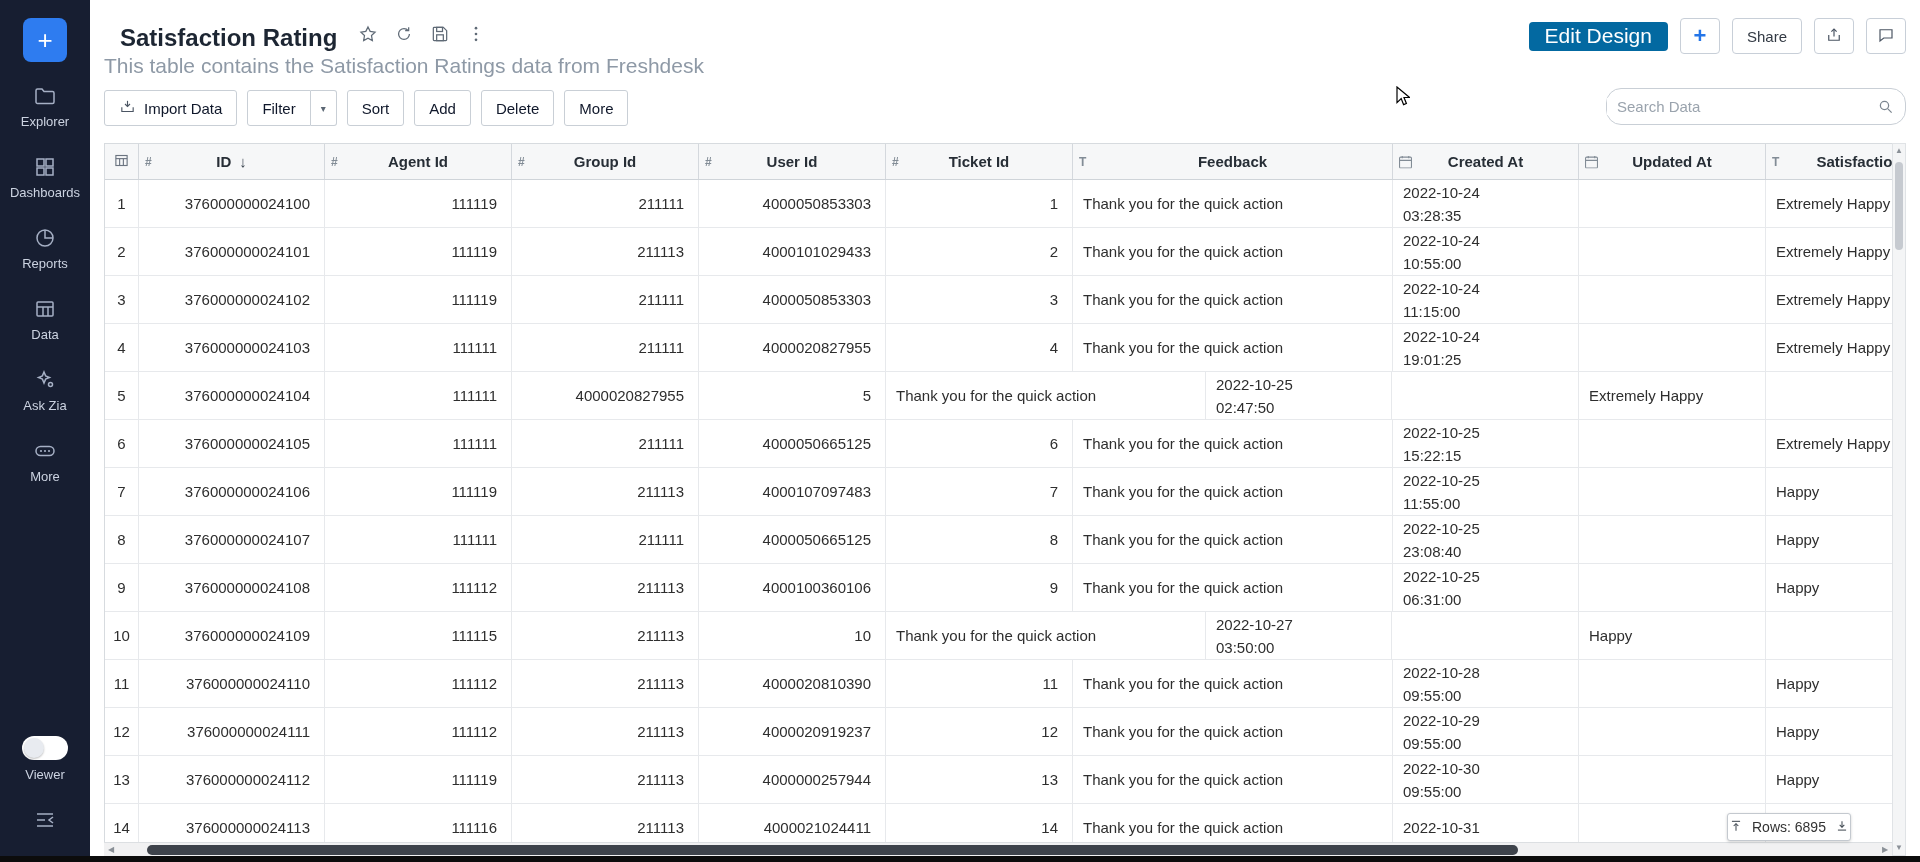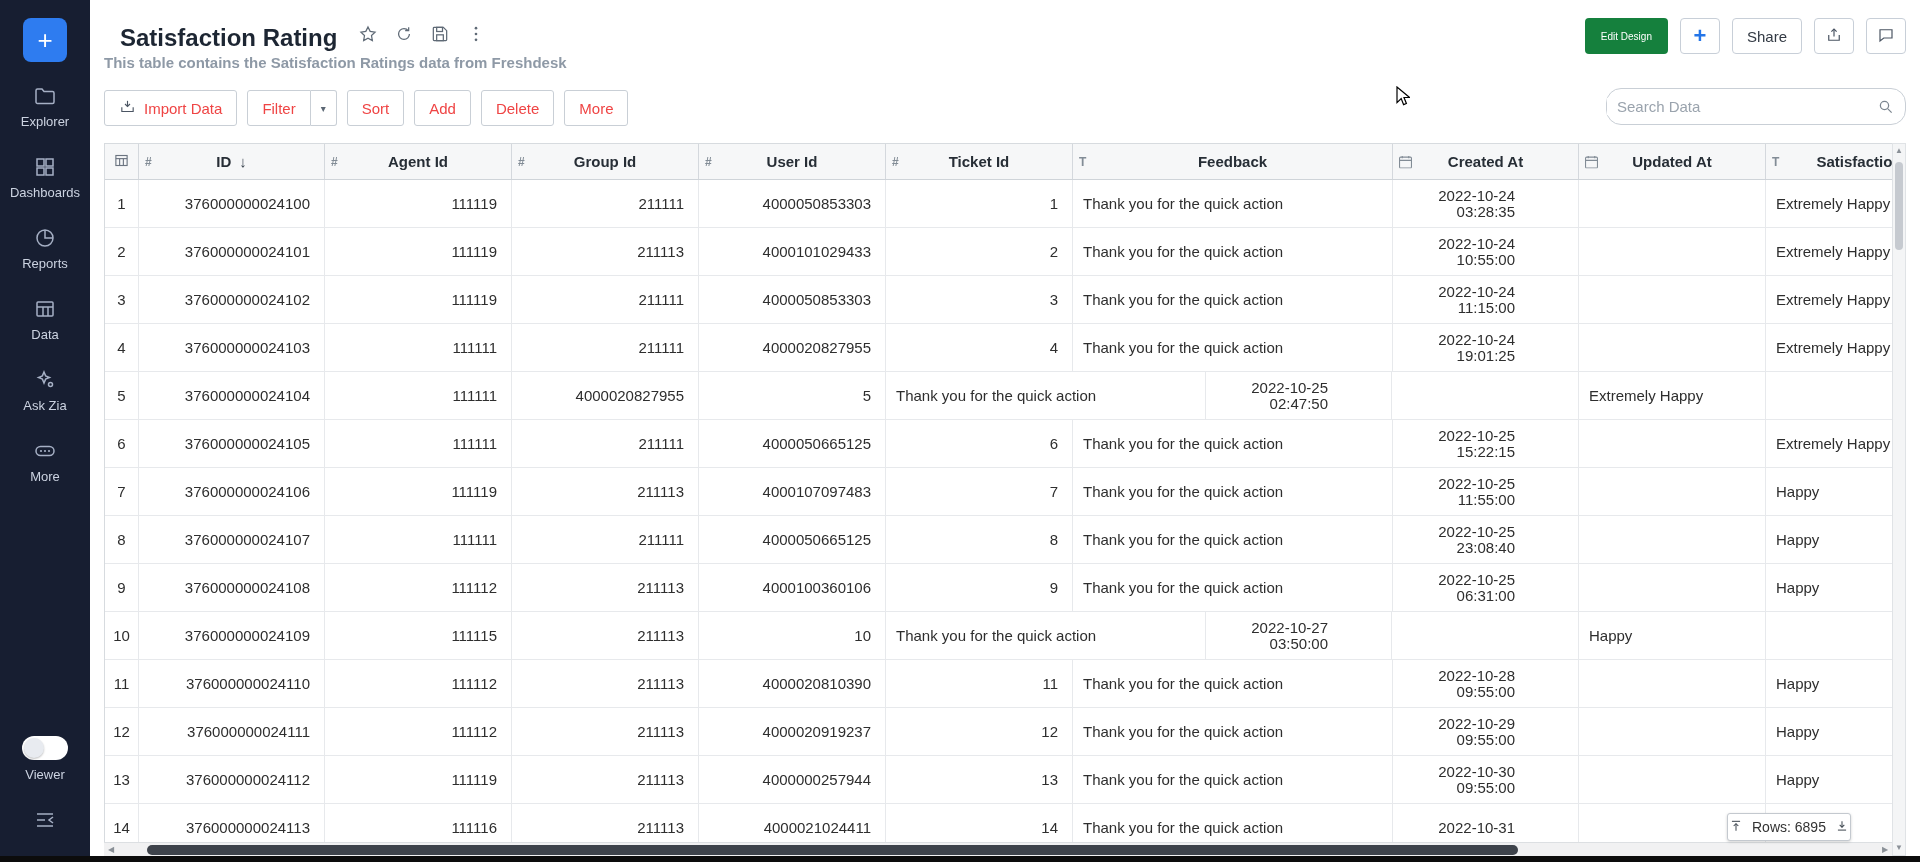--- a/index.html
+++ b/index.html
@@ -21,35 +21,35 @@
                   background:#e8ebf0; box-shadow:0 1px 2px rgba(0,0,0,.25); }
   .viewer-label { font-size:13px; color:#ccd3e1; }
   .collapse-btn { width:24px; height:24px; color:#a6b0c5; margin-bottom:30px; cursor:pointer; }
 
   
   .main { position:absolute; left:90px; top:0; width:1830px; height:862px; background:#ffffff; }
 
   .page-title { position:absolute; left:30px; top:16px; font-size:24px; font-weight:700; color:#1d2633;margin-top:8px; }
   .title-icons { position:absolute; left:268px; top:24px; display:flex; gap:16px; align-items:center; }
   .t-icon { width:20px; height:20px; color:#5f6a76; cursor:pointer; }
-  .subtitle { position:absolute; left:14px; top:54px; font-size:15px; color:#8e99a6;font-weight:bold; }
+  .subtitle { position:absolute; left:14px; top:54px; font-size:21px; color:#8e99a6; }
 
   .top-actions { position:absolute; right:14px; top:18px; display:flex; gap:12px; align-items:center; }
-  .btn-primary { height:36px; padding:0 16px; background:#15803d; color:#ffffff; border:none; border-radius:4px;
-                 font-size:10px; cursor:pointer; font-family:"Liberation Sans", sans-serif; }
+  .btn-primary { height:29px; padding:0 16px; background:#0369a1; color:#ffffff; border:none; border-radius:4px;
+                 font-size:21px; cursor:pointer; font-family:"Liberation Sans", sans-serif; }
   .btn-outline { height:36px; padding:0 14px; background:#ffffff; border:1px solid #c8cfd8; border-radius:4px;
                  font-size:15px; color:#333a44; cursor:pointer; display:inline-flex; align-items:center; justify-content:center;
                  font-family:"Liberation Sans", sans-serif; }
   .btn-plus { width:40px; color:#2475e8; font-size:22px; font-weight:700; }
   .btn-iconbox { width:40px; } .btn-iconbox svg { width:18px; height:18px; color:#4b5563; }
 
   
   .toolbar { position:absolute; left:14px; top:90px; display:flex; gap:10px; align-items:center; }
   .tb-btn { height:36px; padding:0 14px; background:#fff; border:1px solid #c9cfd6; border-radius:3px;
-            font-size:15px; color:#ef4444; cursor:pointer; display:inline-flex; align-items:center; gap:8px;
+            font-size:15px; color:#0f172a; cursor:pointer; display:inline-flex; align-items:center; gap:8px;
             font-family:"Liberation Sans", sans-serif; }
   .tb-btn svg { width:17px; height:17px; color:#4b5563; }
   .split { display:inline-flex; }
   .split .tb-btn.main-part { border-radius:3px 0 0 3px; }
   .split .tb-btn.caret-part { border-radius:0 3px 3px 0; border-left:none; width:26px; padding:0; justify-content:center;
                               font-size:10px; color:#5b6673; }
   .search-box { position:absolute; right:14px; top:88px; width:300px; height:37px; border:1px solid #c9cfd6;
                 border-radius:15px; background:#fff; display:flex; align-items:center; }
   .search-box input { flex:1; border:none; outline:none; font-size:15px; color:#333; padding:0 10px;
                       font-family:"Liberation Sans", sans-serif; }
@@ -64,21 +64,21 @@
         font-size:15px; font-weight:700; color:#272e36; border-right:1px solid #d4d8dd; cursor:pointer; }
   .type-icon { position:absolute; left:6px; top:50%; transform:translateY(-50%); color:#828c96;
                font-size:12px; font-weight:600; display:flex; align-items:center; }
   .sort-arrow { margin-left:8px; font-size:15px; color:#39424e; font-weight:700; }
   .tbody { width:1848px; }
   .tr { display:flex; height:48px; border-bottom:1px solid #e7e9ec; background:#ffffff; }
   .td { flex:0 0 auto; display:flex; align-items:center; font-size:15px; color:#2e2e2e;
         border-right:1px solid #e7e9ec; overflow:hidden; }
   .td.num { justify-content:flex-end; padding-right:14px; }
   .td.left { justify-content:flex-start; padding-left:10px; }
-  .td .wrap { display:block; width:112px; line-height:16px; white-space:normal;text-align:right; }
+  .td .wrap { display:block; width:112px; line-height:23px; white-space:normal; }
   .rownum { justify-content:center !important; padding:0 !important; }
   .col-rownum { width:34px; } .col-id { width:186px; } .col-agent_id { width:187px; } .col-group_id { width:187px; }
   .col-user_id { width:187px; } .col-ticket_id { width:187px; } .col-feedback { width:320px; }
   .col-created_at { width:186px; } .col-updated_at { width:187px; } .col-satisfaction { width:187px; }
   .th.col-rownum svg { width:15px; height:15px; color:#6b7480; }
 
   
   .vscroll { position:absolute; left:1802px; top:143px; width:14px; height:713px; background:#f4f5f6;
              border:1px solid #e0e3e6; }
   .v-arrow { position:absolute; left:0; width:12px; height:14px; font-size:8px; color:#8a9097; text-align:center;

